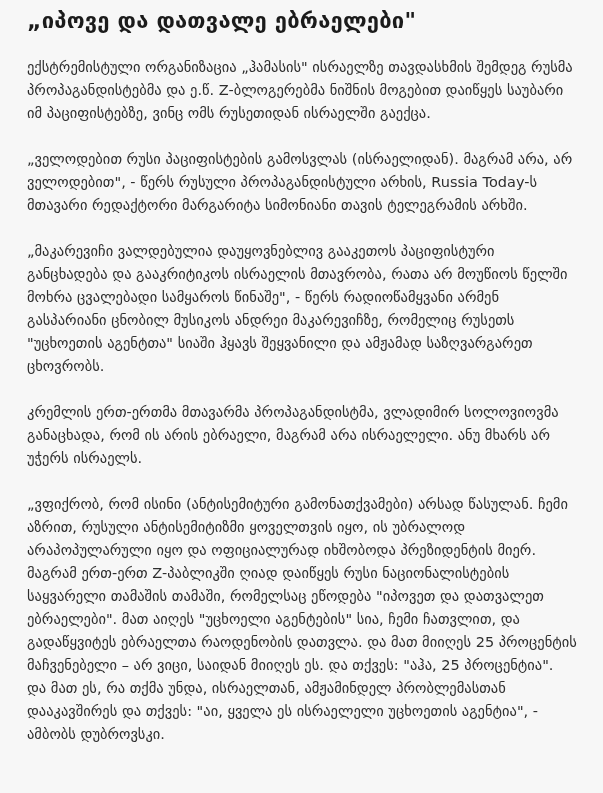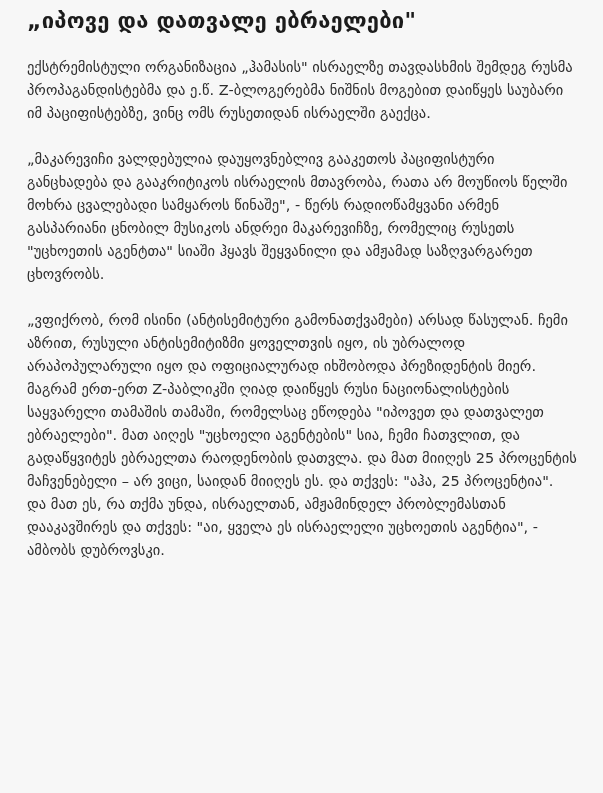--- a/index.html
+++ b/index.html
@@ -33,19 +33,21 @@
   }
 </style>
 </head>
 <body style="--bg: #f7f7f7; --text: #2e2e2e; --title: #1b1b1b;">
 
 <div class="article">
   <h1 class="article-title">„იპოვე და დათვალე ებრაელები"</h1>
 
   <p class="article-paragraph">ექსტრემისტული ორგანიზაცია „ჰამასის" ისრაელზე თავდასხმის შემდეგ რუსმა პროპაგანდისტებმა და ე.წ. Z-ბლოგერებმა ნიშნის მოგებით დაიწყეს საუბარი იმ პაციფისტებზე, ვინც ომს რუსეთიდან ისრაელში გაექცა.</p>
 
+  <p class="article-paragraph">„ველოდებით რუსი პაციფისტების გამოსვლას (ისრაელიდან). მაგრამ არა, არ ველოდებით", - წერს რუსული პროპაგანდისტული არხის, Russia Today-ს მთავარი რედაქტორი მარგარიტა სიმონიანი თავის ტელეგრამის არხში.</p>
 
   <p class="article-paragraph">„მაკარევიჩი ვალდებულია დაუყოვნებლივ გააკეთოს პაციფისტური განცხადება და გააკრიტიკოს ისრაელის მთავრობა, რათა არ მოუწიოს წელში მოხრა ცვალებადი სამყაროს წინაშე", - წერს რადიოწამყვანი არმენ გასპარიანი ცნობილ მუსიკოს ანდრეი მაკარევიჩზე, რომელიც რუსეთს "უცხოეთის აგენტთა" სიაში ჰყავს შეყვანილი და ამჟამად საზღვარგარეთ ცხოვრობს.</p>
 
+  <p class="article-paragraph">კრემლის ერთ-ერთმა მთავარმა პროპაგანდისტმა, ვლადიმირ სოლოვიოვმა განაცხადა, რომ ის არის ებრაელი, მაგრამ არა ისრაელელი. ანუ მხარს არ უჭერს ისრაელს.</p>
 
 
   <p class="article-paragraph">„ვფიქრობ, რომ ისინი (ანტისემიტური გამონათქვამები) არსად წასულან. ჩემი აზრით, რუსული ანტისემიტიზმი ყოველთვის იყო, ის უბრალოდ არაპოპულარული იყო და ოფიციალურად იხშობოდა პრეზიდენტის მიერ. მაგრამ ერთ-ერთ Z-პაბლიკში ღიად დაიწყეს რუსი ნაციონალისტების საყვარელი თამაშის თამაში, რომელსაც ეწოდება "იპოვეთ და დათვალეთ ებრაელები". მათ აიღეს "უცხოელი აგენტების" სია, ჩემი ჩათვლით, და გადაწყვიტეს ებრაელთა რაოდენობის დათვლა. და მათ მიიღეს 25 პროცენტის მაჩვენებელი – არ ვიცი, საიდან მიიღეს ეს. და თქვეს: "აჰა, 25 პროცენტია". და მათ ეს, რა თქმა უნდა, ისრაელთან, ამჟამინდელ პრობლემასთან დააკავშირეს და თქვეს: "აი, ყველა ეს ისრაელელი უცხოეთის აგენტია", - ამბობს დუბროვსკი.</p>
 </div>
 
 </body></html>

